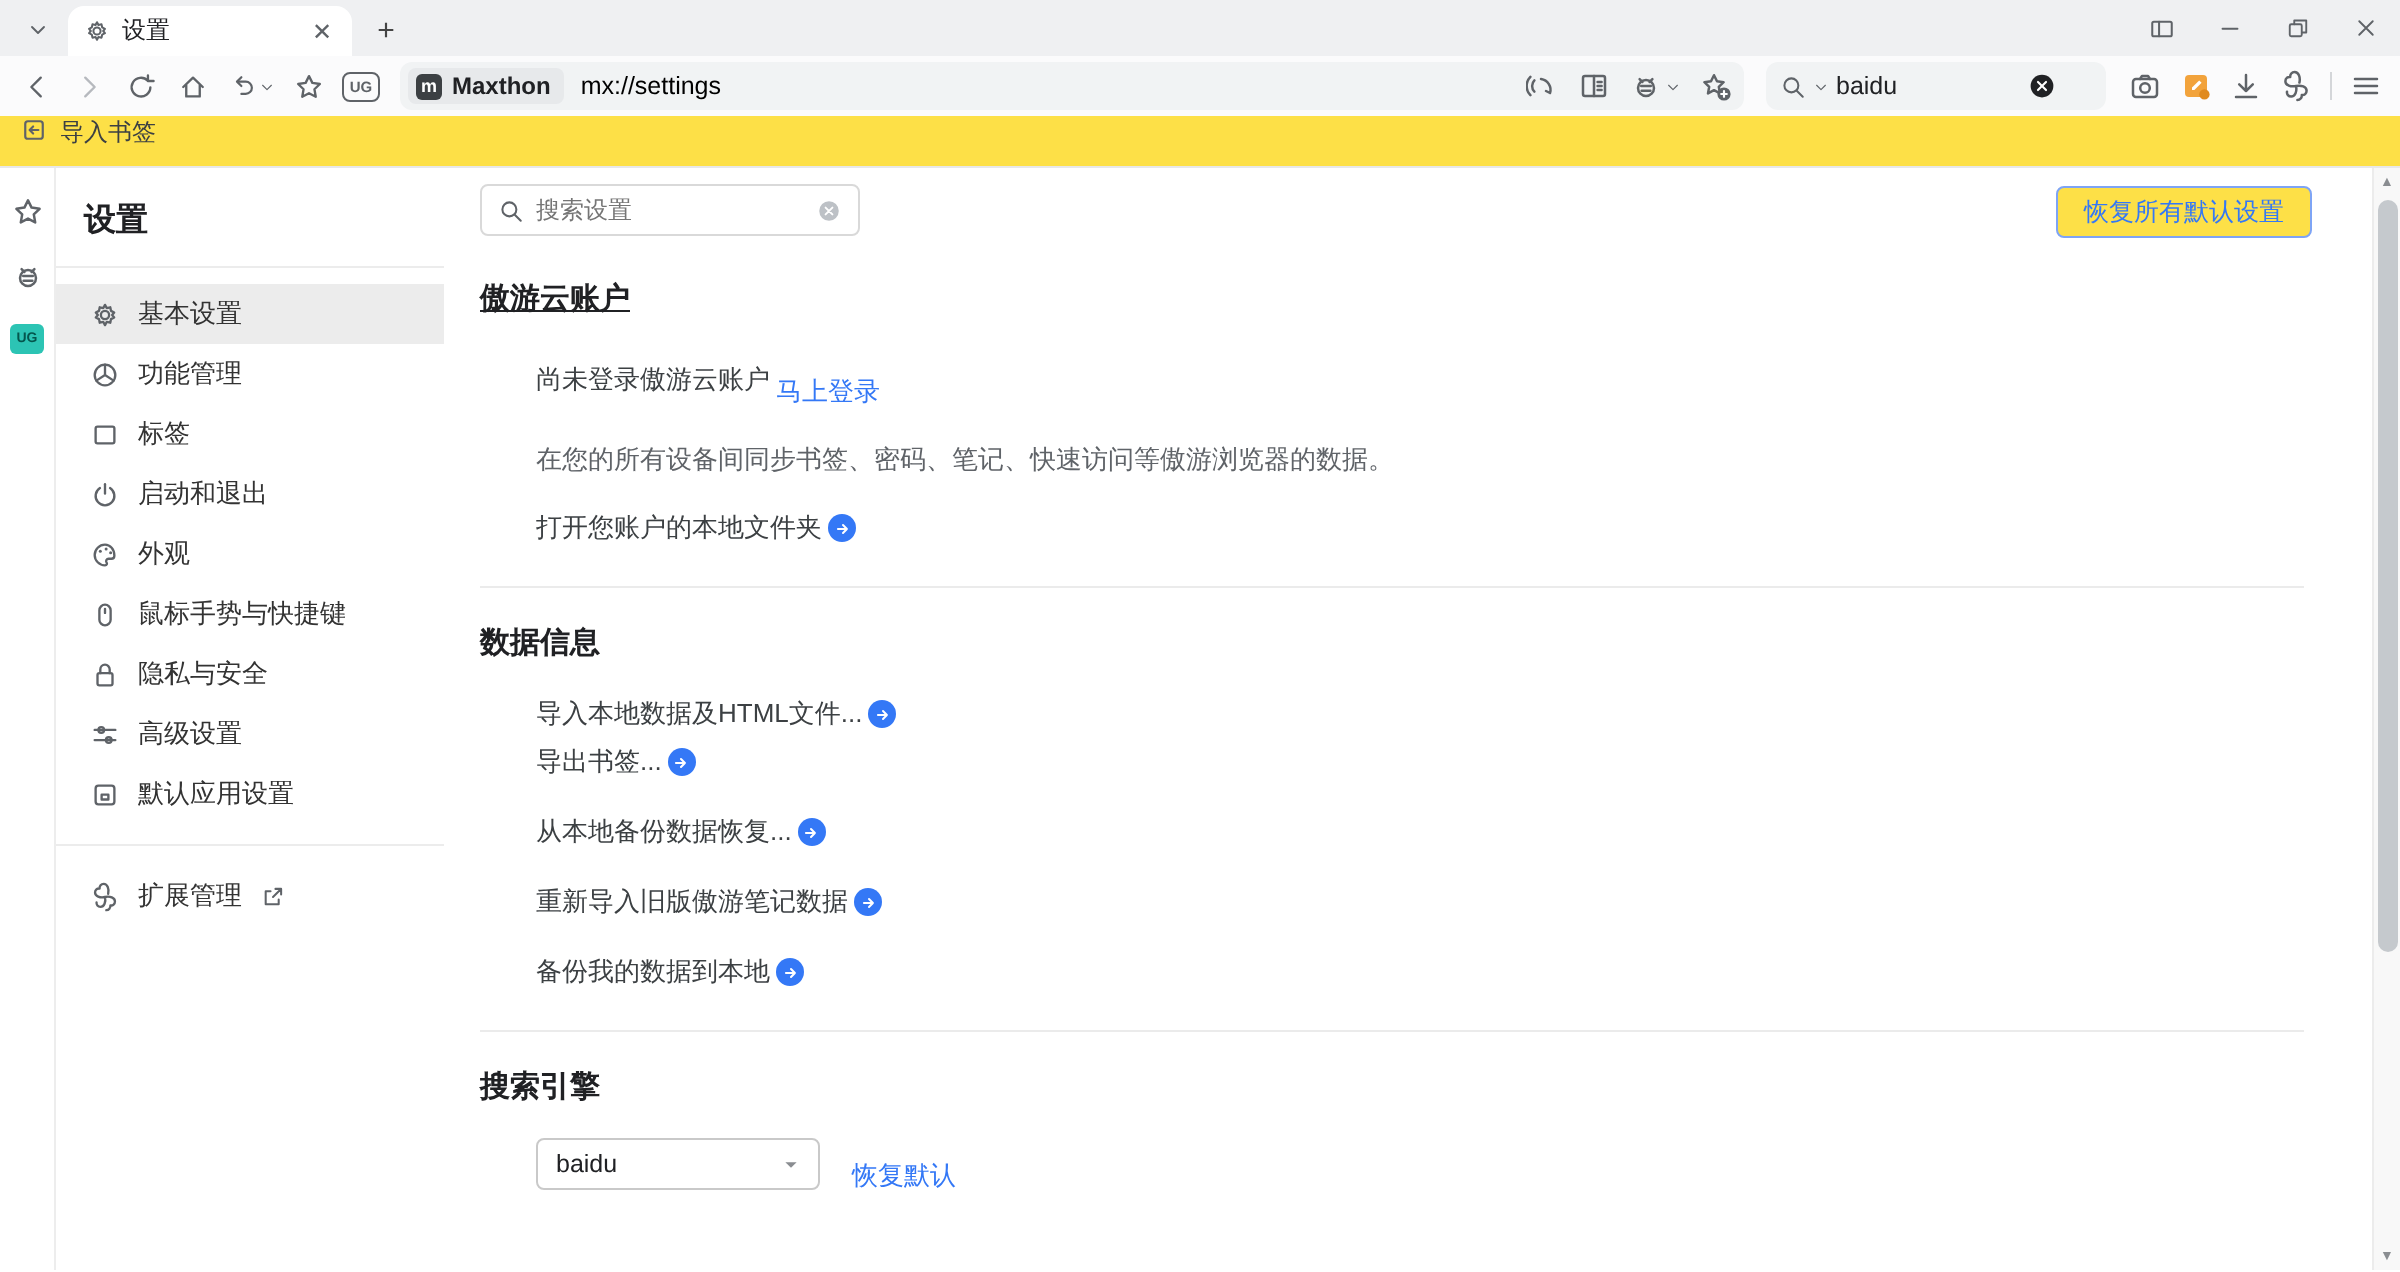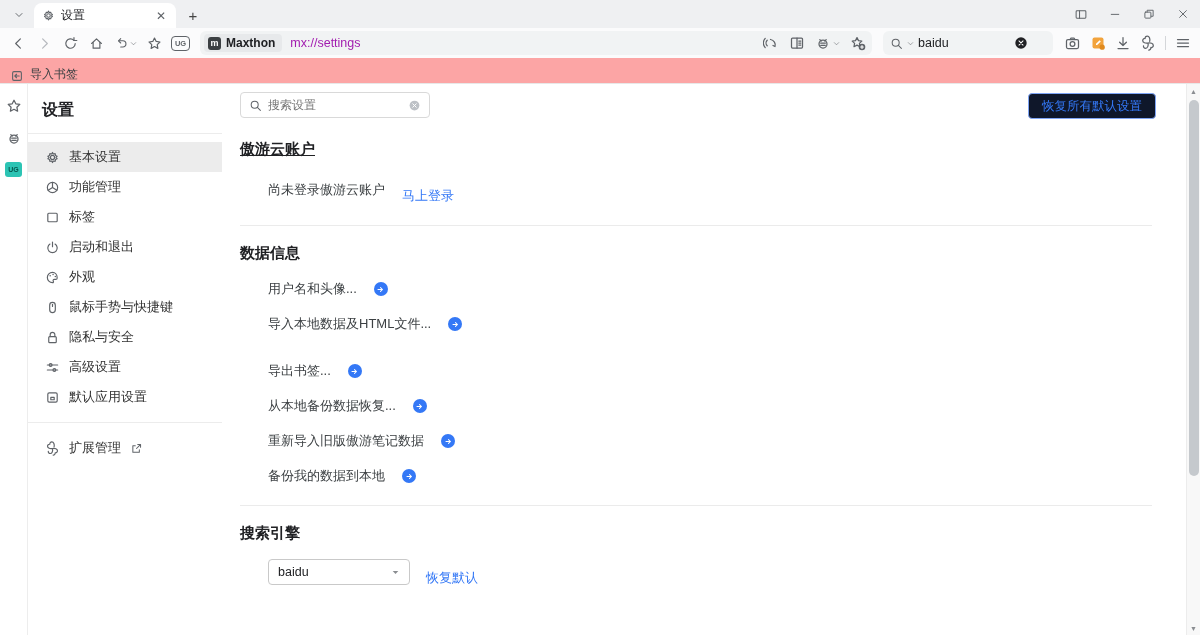--- a/index.html
+++ b/index.html
@@ -22,51 +22,51 @@
   
   .toolbar { height:30px; background:#fbfbfc; display:flex; align-items:center; padding:0 8px 0 6px; gap:1px; }
   .nav-btn { width:25px; height:24px; display:flex; align-items:center; justify-content:center; border-radius:4px; flex:none; }
   .nav-btn.disabled .ic { stroke:#b6b9be; }
   .with-caret { width:31px; gap:1px; }
   .ug-outline { width:19px; height:15px; border:1.2px solid #5f6368; border-radius:4px; font-size:7.5px; font-weight:bold; color:#5f6368; display:flex; align-items:center; justify-content:center; }
   .addressbar { margin-left:6px; flex:none; width:672px; height:24px; background:#f1f3f4; border-radius:6px; display:flex; align-items:center; padding:0 6px 0 4px; gap:8px; }
   .brand-chip { height:18px; background:#e7e9eb; border-radius:4px; display:flex; align-items:center; gap:5px; padding:0 7px 0 4px; }
   .brand-logo { width:13px; height:13px; background:#3c4043; border-radius:3px; color:#fff; font-size:9px; font-weight:bold; display:flex; align-items:center; justify-content:center; }
   .brand-name { font-size:12px; font-weight:bold; color:#202124; }
-  .url-text { font-size:12.5px; color:#a21caf; flex:1; }
+  .url-text { font-size:12.5px; color:#000000; flex:1; }
   .addr-icons { display:flex; align-items:center; gap:10px; }
   .searchchip { margin-left:10px; flex:none; width:170px; height:24px; background:#f1f3f4; border-radius:6px; display:flex; align-items:center; padding:0 7px; gap:4px; }
   .searchchip input { border:none; background:transparent; outline:none; font-size:12.5px; color:#202124; width:92px; font-family:inherit; }
   .right-icons { display:flex; align-items:center; gap:9px; margin-left:10px; }
   .sep { width:1px; height:14px; background:#d4d6d9; }
 
   
-  .bookmarksbar { height:26px; background:#fca5a5; border-bottom:1px solid #e8e8e8; display:flex; align-items:flex-end; padding-left:10px; gap:6px; }
+  .bookmarksbar { height:26px; background:#fde047; border-bottom:1px solid #e8e8e8; display:flex; align-items:flex-start; padding-left:10px; gap:6px; }
   .bm-label { font-size:12px; color:#3c4043; }
 
   
   .main { display:flex; height:551px; }
   .edge-strip { width:28px; border-right:1px solid #ededed; display:flex; flex-direction:column; align-items:center; padding-top:14px; gap:16px; }
   .ug-badge { width:17px; height:15px; background:#2cc4b4; border-radius:3px; color:#04564d; font-size:7px; font-weight:bold; display:flex; align-items:center; justify-content:center; }
 
   .sidebar { width:194px; flex:none; }
   .sidebar-head { padding:16px 0 12px 14px; font-size:16px; font-weight:bold; color:#202124; border-bottom:1px solid #ececec; }
   .nav-list { padding-top:8px; }
   .nav-item { height:30px; display:flex; align-items:center; gap:9px; padding-left:17px; font-size:13px; color:#333; }
   .nav-item.selected { background:#ececec; }
   .sb-divider { border-top:1px solid #ececec; margin:10px 0; }
   .ext-item { height:30px; display:flex; align-items:center; gap:9px; padding-left:17px; font-size:13px; color:#333; }
 
   .content { flex:1; position:relative; padding:8px 34px 0 18px; overflow:hidden; }
   .ct-search { width:190px; height:26px; border:1px solid #d9d9d9; border-radius:4px; display:flex; align-items:center; padding:0 8px; gap:6px; background:#fff; }
   .ct-search input { border:none; outline:none; background:transparent; flex:1; font-size:12px; color:#333; font-family:inherit; min-width:0; }
-  .restore-btn { position:absolute; top:9px; right:30px; height:26px; padding:0 13px; background:#0f172a; border:1px solid #7ea4f5; border-radius:4px; color:#3478f6; font-size:12.5px; display:flex; align-items:center; }
+  .restore-btn { position:absolute; top:9px; right:30px; height:26px; padding:0 13px; background:#fde047; border:1px solid #7ea4f5; border-radius:4px; color:#3478f6; font-size:12.5px; display:flex; align-items:center; }
   .section-title { font-size:15px; font-weight:bold; color:#202124; }
   .sec1-title { margin-top:22px;text-decoration:underline; }
-  .row { display:flex; align-items:center; gap:17px; margin-left:28px; font-size:13px; color:#3c4043; }
+  .row { display:flex; align-items:center; gap:3px; margin-left:28px; font-size:13px; color:#3c4043; }
   .link { color:#3478f6;margin-top:12px; }
   .desc { color:#5f6368; }
   .go { width:14px; height:14px; border-radius:50%; background:#3478f6; display:inline-flex; align-items:center; justify-content:center; flex:none; }
   .divider { border-top:1px solid #ebebeb; margin-top:20px; }
   .dropdown { margin-left:28px; width:142px; height:26px; border:1px solid #c9c9c9; border-radius:4px; display:flex; align-items:center; padding:0 9px; font-size:12.5px; color:#202124; background:#fff; }
   .dropdown .dd-val { flex:1; }
 
   .scrollbar { width:14px; background:#f8f8f8; border-left:1px solid #ececec; display:flex; flex-direction:column; align-items:center; }
   .sc-arrow { height:14px; display:flex; align-items:center; justify-content:center; color:#8a8d91; font-size:7px; width:100%; }
   .sc-thumb { width:10px; height:376px; background:#c5c9cd; border-radius:5px; margin-top:2px; }
@@ -375,40 +375,43 @@
           <path d="M5.9 5.9l4.2 4.2M10.1 5.9l-4.2 4.2" stroke="#fff" stroke-width="1.2" stroke-linecap="round"></path>
         </svg>
     </div>
     <div class="restore-btn">恢复所有默认设置</div>
 
     <div class="section-title sec1-title">傲游云账户</div>
     <div class="row" style="margin-top:16px">
       <span>尚未登录傲游云账户</span>
       <span class="link">马上登录</span>
     </div>
+    <div class="row desc" style="margin-top:16px">
+      <span>在您的所有设备间同步书签、密码、笔记、快速访问等傲游浏览器的数据。</span>
+    </div>
+    <div class="row" style="margin-top:16px">
+      <span>打开您账户的本地文件夹</span>
+      <span class="go">
+          <svg width="9" height="9" viewBox="0 0 16 16">
+            <path d="M3.5 8h8M8 4.5L11.5 8 8 11.5" stroke="#fff" stroke-width="1.8" fill="none" stroke-linecap="round" stroke-linejoin="round"></path>
+          </svg>
+        </span>
+    </div>
     <div class="divider"></div>
 
     <div class="section-title" style="margin-top:18px">数据信息</div>
     <div class="row" style="margin-top:17px">
-      <span>用户名和头像...</span>
-      <span class="go">
-          <svg width="9" height="9" viewBox="0 0 16 16">
-            <path d="M3.5 8h8M8 4.5L11.5 8 8 11.5" stroke="#fff" stroke-width="1.8" fill="none" stroke-linecap="round" stroke-linejoin="round"></path>
-          </svg>
-        </span>
-    </div>
-    <div class="row" style="margin-top:17px">
       <span>导入本地数据及HTML文件...</span>
       <span class="go">
           <svg width="9" height="9" viewBox="0 0 16 16">
             <path d="M3.5 8h8M8 4.5L11.5 8 8 11.5" stroke="#fff" stroke-width="1.8" fill="none" stroke-linecap="round" stroke-linejoin="round"></path>
           </svg>
         </span>
     </div>
-    <div class="row" style="margin-top:29px">
+    <div class="row" style="margin-top:6px">
       <span>导出书签...</span>
       <span class="go">
           <svg width="9" height="9" viewBox="0 0 16 16">
             <path d="M3.5 8h8M8 4.5L11.5 8 8 11.5" stroke="#fff" stroke-width="1.8" fill="none" stroke-linecap="round" stroke-linejoin="round"></path>
           </svg>
         </span>
     </div>
     <div class="row" style="margin-top:17px">
       <span>从本地备份数据恢复...</span>
       <span class="go">

